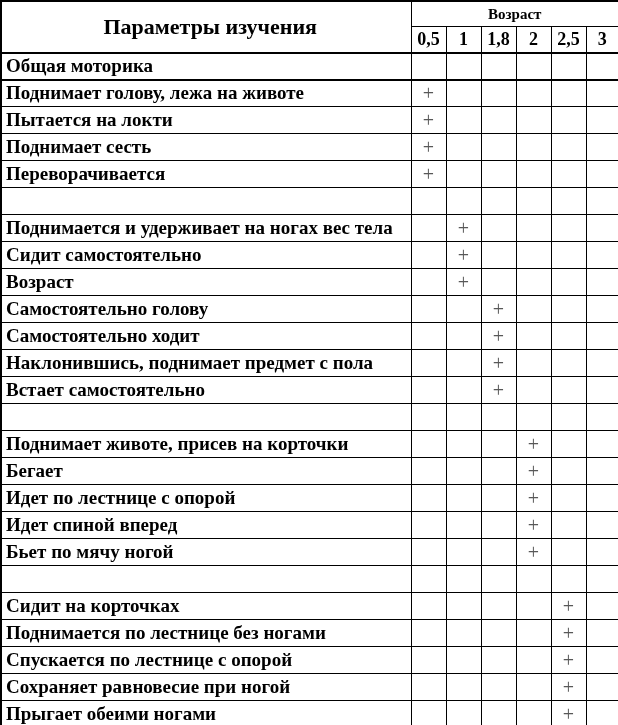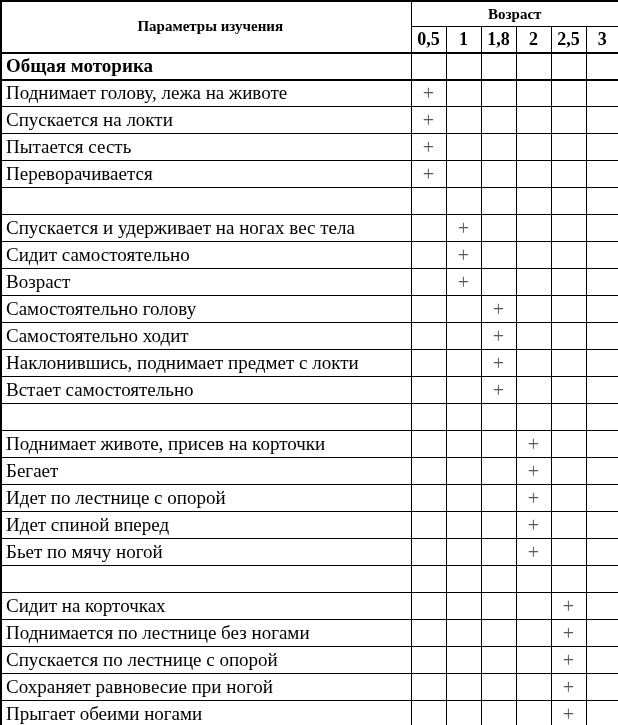--- a/index.html
+++ b/index.html
@@ -27,21 +27,21 @@
     overflow: hidden;
     white-space: nowrap;
     vertical-align: middle;
     padding: 0;
   }
   thead th {
     font-weight: bold;
     text-align: center;
   }
   th.param-header {
-    font-size: 15px;
+    font-size: 22px;
     padding-left: 8px;
   }
   th.age-header {
     font-size: 15px;
     height: 24px;
   }
   tr.age-subheader-row {
     height: 26px;
   }
   tr.age-subheader-row th {
@@ -51,20 +51,21 @@
   th.param-header {
     border-bottom: 2px solid #000000;
   }
   tbody tr {
     height: 27px;
   }
   td.param {
     padding: 0 4px;
     font-size: 19px;
     text-align: left;
+    font-weight: bold;
   }
   tr.section-row td.param {
     font-weight: bold;
   }
   tr.section-row td {
     border-bottom: 2px solid #000000;
   }
   td.mark {
     text-align: center;
     font-size: 20px;
@@ -113,30 +114,30 @@
       <tr class="parameter-row">
         <td class="param">Поднимает голову, лежа на животе</td>
         <td class="mark">+</td>
         <td class="mark"></td>
         <td class="mark"></td>
         <td class="mark"></td>
         <td class="mark"></td>
         <td class="mark"></td>
       </tr>
       <tr class="parameter-row">
-        <td class="param">Спускается на локти</td>
-        <td class="mark">+</td>
-        <td class="mark"></td>
-        <td class="mark"></td>
-        <td class="mark"></td>
-        <td class="mark"></td>
-        <td class="mark"></td>
-      </tr>
-      <tr class="parameter-row">
-        <td class="param">Пытается сесть</td>
+        <td class="param">Пытается на локти</td>
+        <td class="mark">+</td>
+        <td class="mark"></td>
+        <td class="mark"></td>
+        <td class="mark"></td>
+        <td class="mark"></td>
+        <td class="mark"></td>
+      </tr>
+      <tr class="parameter-row">
+        <td class="param">Поднимает сесть</td>
         <td class="mark">+</td>
         <td class="mark"></td>
         <td class="mark"></td>
         <td class="mark"></td>
         <td class="mark"></td>
         <td class="mark"></td>
       </tr>
       <tr class="parameter-row">
         <td class="param">Переворачивается</td>
         <td class="mark">+</td>
@@ -149,21 +150,21 @@
       <tr class="spacer-row">
         <td class="param"></td>
         <td class="mark"></td>
         <td class="mark"></td>
         <td class="mark"></td>
         <td class="mark"></td>
         <td class="mark"></td>
         <td class="mark"></td>
       </tr>
       <tr class="parameter-row">
-        <td class="param">Спускается и удерживает на ногах вес тела</td>
+        <td class="param">Поднимается и удерживает на ногах вес тела</td>
         <td class="mark"></td>
         <td class="mark">+</td>
         <td class="mark"></td>
         <td class="mark"></td>
         <td class="mark"></td>
         <td class="mark"></td>
       </tr>
       <tr class="parameter-row">
         <td class="param">Сидит самостоятельно</td>
         <td class="mark"></td>
@@ -194,21 +195,21 @@
       <tr class="parameter-row">
         <td class="param">Самостоятельно ходит</td>
         <td class="mark"></td>
         <td class="mark"></td>
         <td class="mark">+</td>
         <td class="mark"></td>
         <td class="mark"></td>
         <td class="mark"></td>
       </tr>
       <tr class="parameter-row">
-        <td class="param">Наклонившись, поднимает предмет с локти</td>
+        <td class="param">Наклонившись, поднимает предмет с пола</td>
         <td class="mark"></td>
         <td class="mark"></td>
         <td class="mark">+</td>
         <td class="mark"></td>
         <td class="mark"></td>
         <td class="mark"></td>
       </tr>
       <tr class="parameter-row">
         <td class="param">Встает самостоятельно</td>
         <td class="mark"></td>

